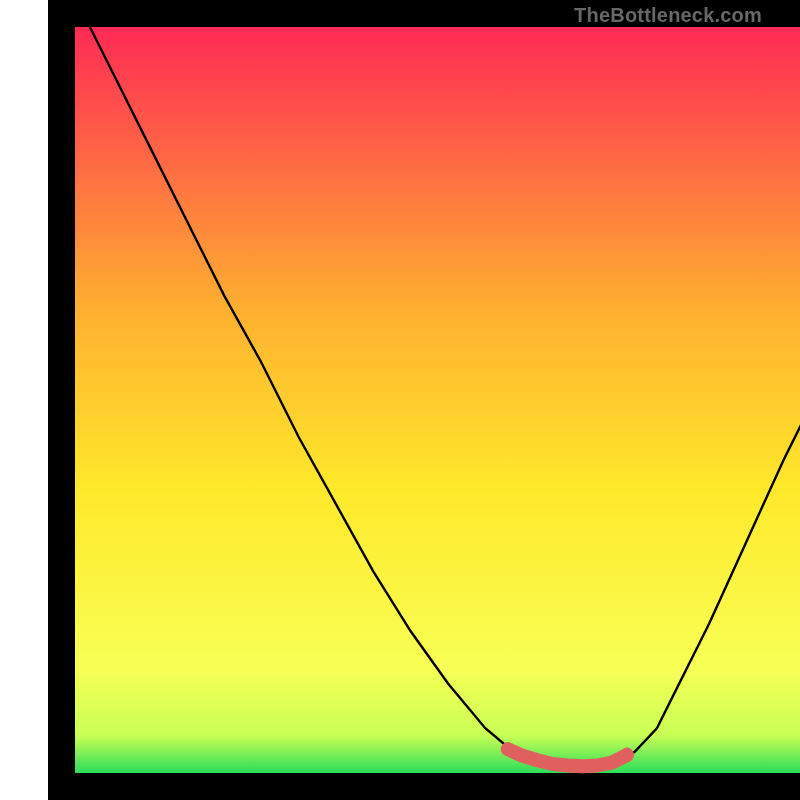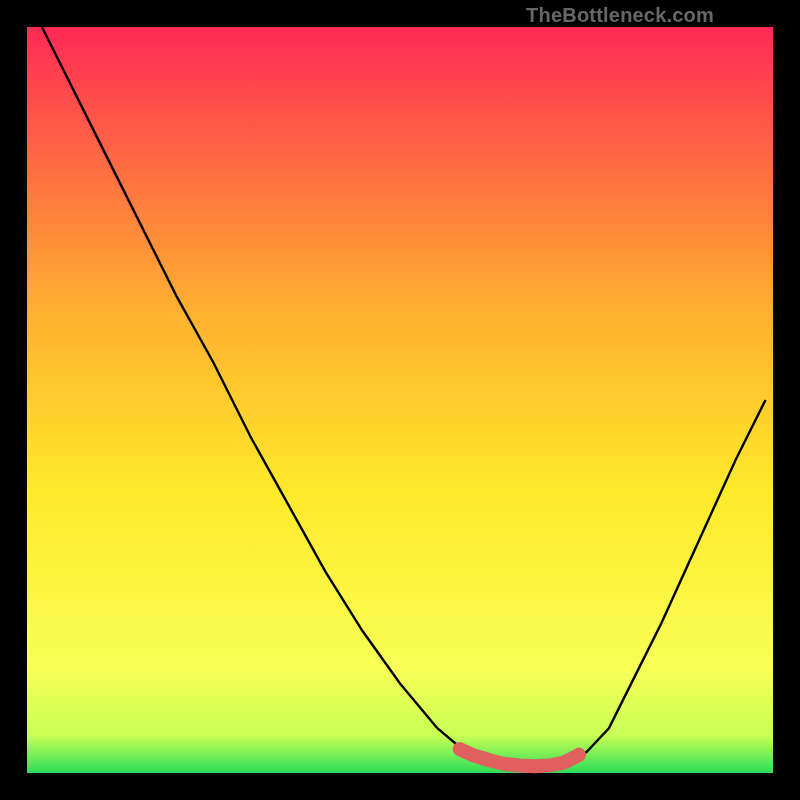--- a/index.html
+++ b/index.html
@@ -4,20 +4,21 @@
 <style>
   body {
     margin: 0;
     padding: 0;
     background: #fff;
   }
   .chart-container {
     position: relative;
     width: 724px;
     height: 800px;
+    margin-left: 48px;
   }
   svg {
     display: block;
   }
   .watermark {
     position: absolute;
     top: 4px;
     right: 10px;
     font-family: Arial, Helvetica, sans-serif;
     font-size: 20px;

